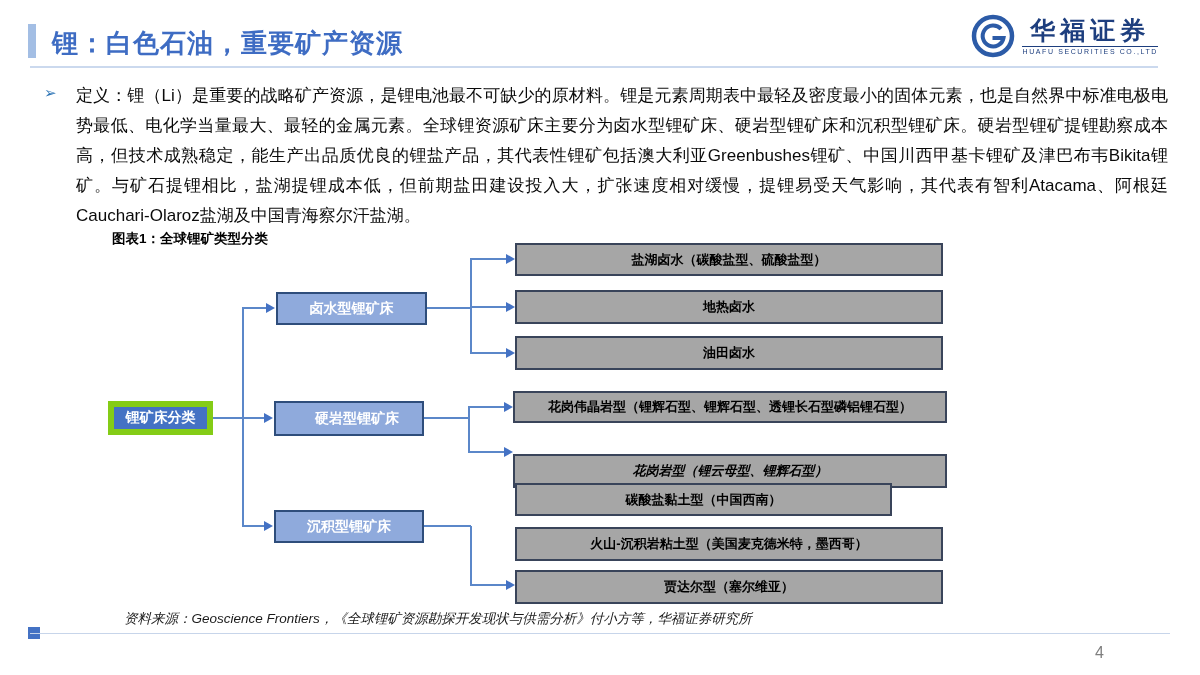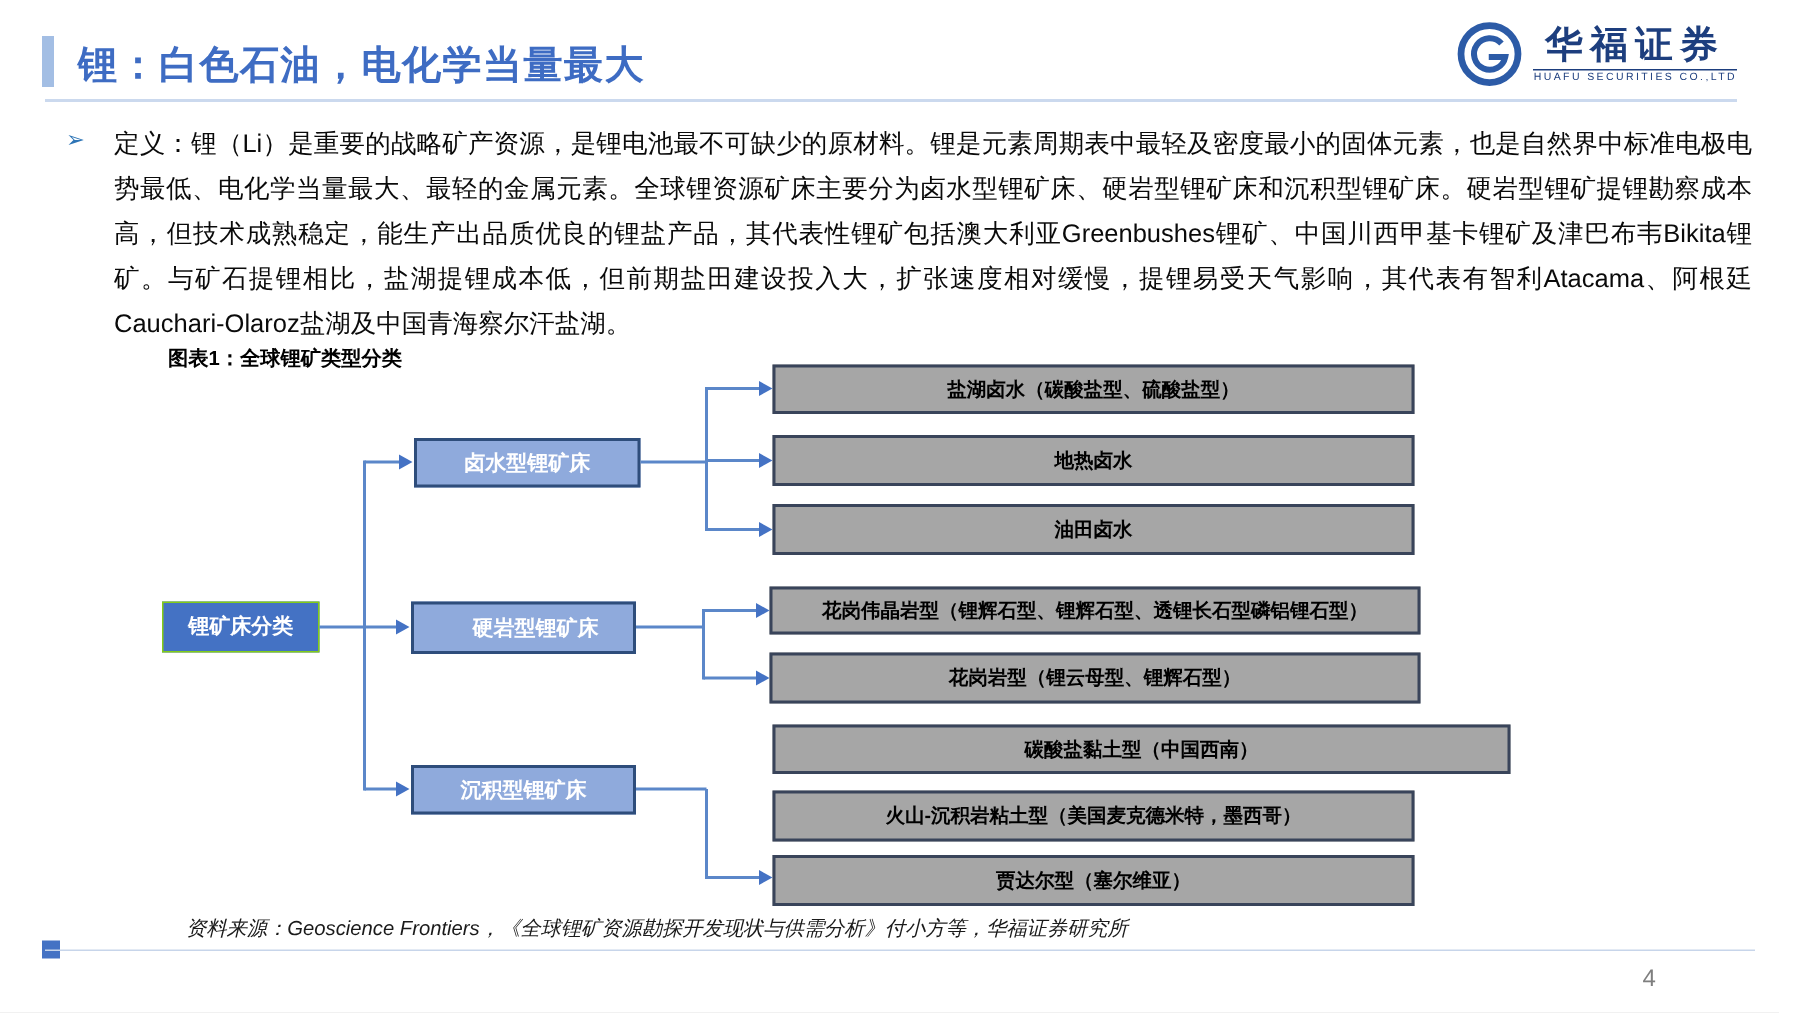--- a/index.html
+++ b/index.html
@@ -23,42 +23,42 @@
   .bullet{left:44px;top:84px;font-size:15px;color:#2E75B6;}
   .definition{left:76px;top:81px;width:1092px;font-size:17px;line-height:30px;color:#0a0a0a;text-align:justify;}
 
   
   .fig-caption{left:112px;top:230px;font-size:13.5px;font-weight:bold;color:#000;}
   .source-note{left:112px;top:610px;font-size:13.5px;font-style:italic;color:#1a1a1a;white-space:nowrap;margin-left:12px;}
 
   
   .box{position:absolute;display:flex;align-items:center;justify-content:center;
        font-weight:bold;text-align:left;box-sizing:border-box;white-space:nowrap;}
-  .root-box{background:#4472C4;border:1px solid #84cc16;color:#fff;font-size:14px;}
+  .root-box{background:#4472C4;border:6px solid #84cc16;color:#fff;font-size:14px;}
   .branch-box{background:#8FAADC;border:2px solid #2E4D7B;color:#fff;font-size:14px;}
   .leaf-box{background:#A6A6A6;border:2px solid #39445A;color:#000;font-size:13px;}
 
   
   .hline{position:absolute;height:2px;background:#5B87C9;}
   .vline{position:absolute;width:2px;background:#5B87C9;}
   .arrow{position:absolute;width:0;height:0;border-top:5px solid transparent;
          border-bottom:5px solid transparent;border-left:9px solid #4472C4;}
 
   
   .footer-square{left:28px;top:627px;width:12px;height:12px;background:#4472C4;}
   .footer-divider{left:30px;top:633px;width:1140px;height:1px;background:#C7D5EA;}
   .page-number{left:1095px;top:644px;font-size:16px;color:#7F7F7F;}
 </style>
 </head>
 <body>
 
 <div class="slide">
 
   <div class="abs accent-bar"></div>
-  <div class="abs page-title">锂：白色石油，电化学当量最大</div>
+  <div class="abs page-title">锂：白色石油，重要矿产资源</div>
   <div class="abs header-divider"></div>
 
   <div class="abs logo">
     <span style="display:inline-flex;">
       <svg width="44" height="44" viewBox="0 0 44 44">
         <circle cx="22" cy="22" r="19" fill="none" stroke="#2C5BA7" stroke-width="4.5"></circle>
         <path d="M30 15 a10.5 10.5 0 1 0 2.5 9 h-11" fill="none" stroke="#2C5BA7" stroke-width="4"></path>
       </svg>
     </span>
     <span class="logo-text-col">
@@ -77,22 +77,22 @@
     <div class="box root-box" style="left:108px;top:401px;width:105px;height:34px;">锂矿床分类</div>
 
     <div class="box branch-box" style="left:276px;top:292px;width:151px;height:33px;">卤水型锂矿床</div>
     <div class="box branch-box" style="left:274px;top:401px;width:150px;height:35px;padding-left:16px;">硬岩型锂矿床</div>
     <div class="box branch-box" style="left:274px;top:510px;width:150px;height:33px;">沉积型锂矿床</div>
 
     <div class="box leaf-box" style="left:515px;top:243px;width:428px;height:33px;">盐湖卤水（碳酸盐型、硫酸盐型）</div>
     <div class="box leaf-box" style="left:515px;top:290px;width:428px;height:34px;">地热卤水</div>
     <div class="box leaf-box" style="left:515px;top:336px;width:428px;height:34px;">油田卤水</div>
     <div class="box leaf-box" style="left:513px;top:391px;width:434px;height:32px;">花岗伟晶岩型（锂辉石型、锂辉石型、透锂长石型磷铝锂石型）</div>
-    <div class="box leaf-box" style="left:513px;top:435px;width:434px;height:34px;">花岗岩型（锂云母型、锂辉石型）</div>
-    <div class="box leaf-box" style="left:515px;top:483px;width:492px;height:33px;">碳酸盐黏土型（中国西南）</div>
+    <div class="box leaf-box" style="left:513px;top:454px;width:434px;height:34px;font-style:italic;">花岗岩型（锂云母型、锂辉石型）</div>
+    <div class="box leaf-box" style="left:515px;top:483px;width:377px;height:33px;">碳酸盐黏土型（中国西南）</div>
     <div class="box leaf-box" style="left:515px;top:527px;width:428px;height:34px;">火山-沉积岩粘土型（美国麦克德米特，墨西哥）</div>
     <div class="box leaf-box" style="left:515px;top:570px;width:428px;height:34px;">贾达尔型（塞尔维亚）</div>
 
     <div class="hline" style="left:213px;top:417px;width:30px;"></div>
     <div class="vline" style="left:242px;top:307px;height:220px;"></div>
     <div class="hline" style="left:243px;top:307px;width:24px;"></div>
     <div class="arrow" style="left:266px;top:303px;"></div>
     <div class="hline" style="left:243px;top:417px;width:22px;"></div>
     <div class="arrow" style="left:264px;top:413px;"></div>
     <div class="hline" style="left:243px;top:525px;width:22px;"></div>

